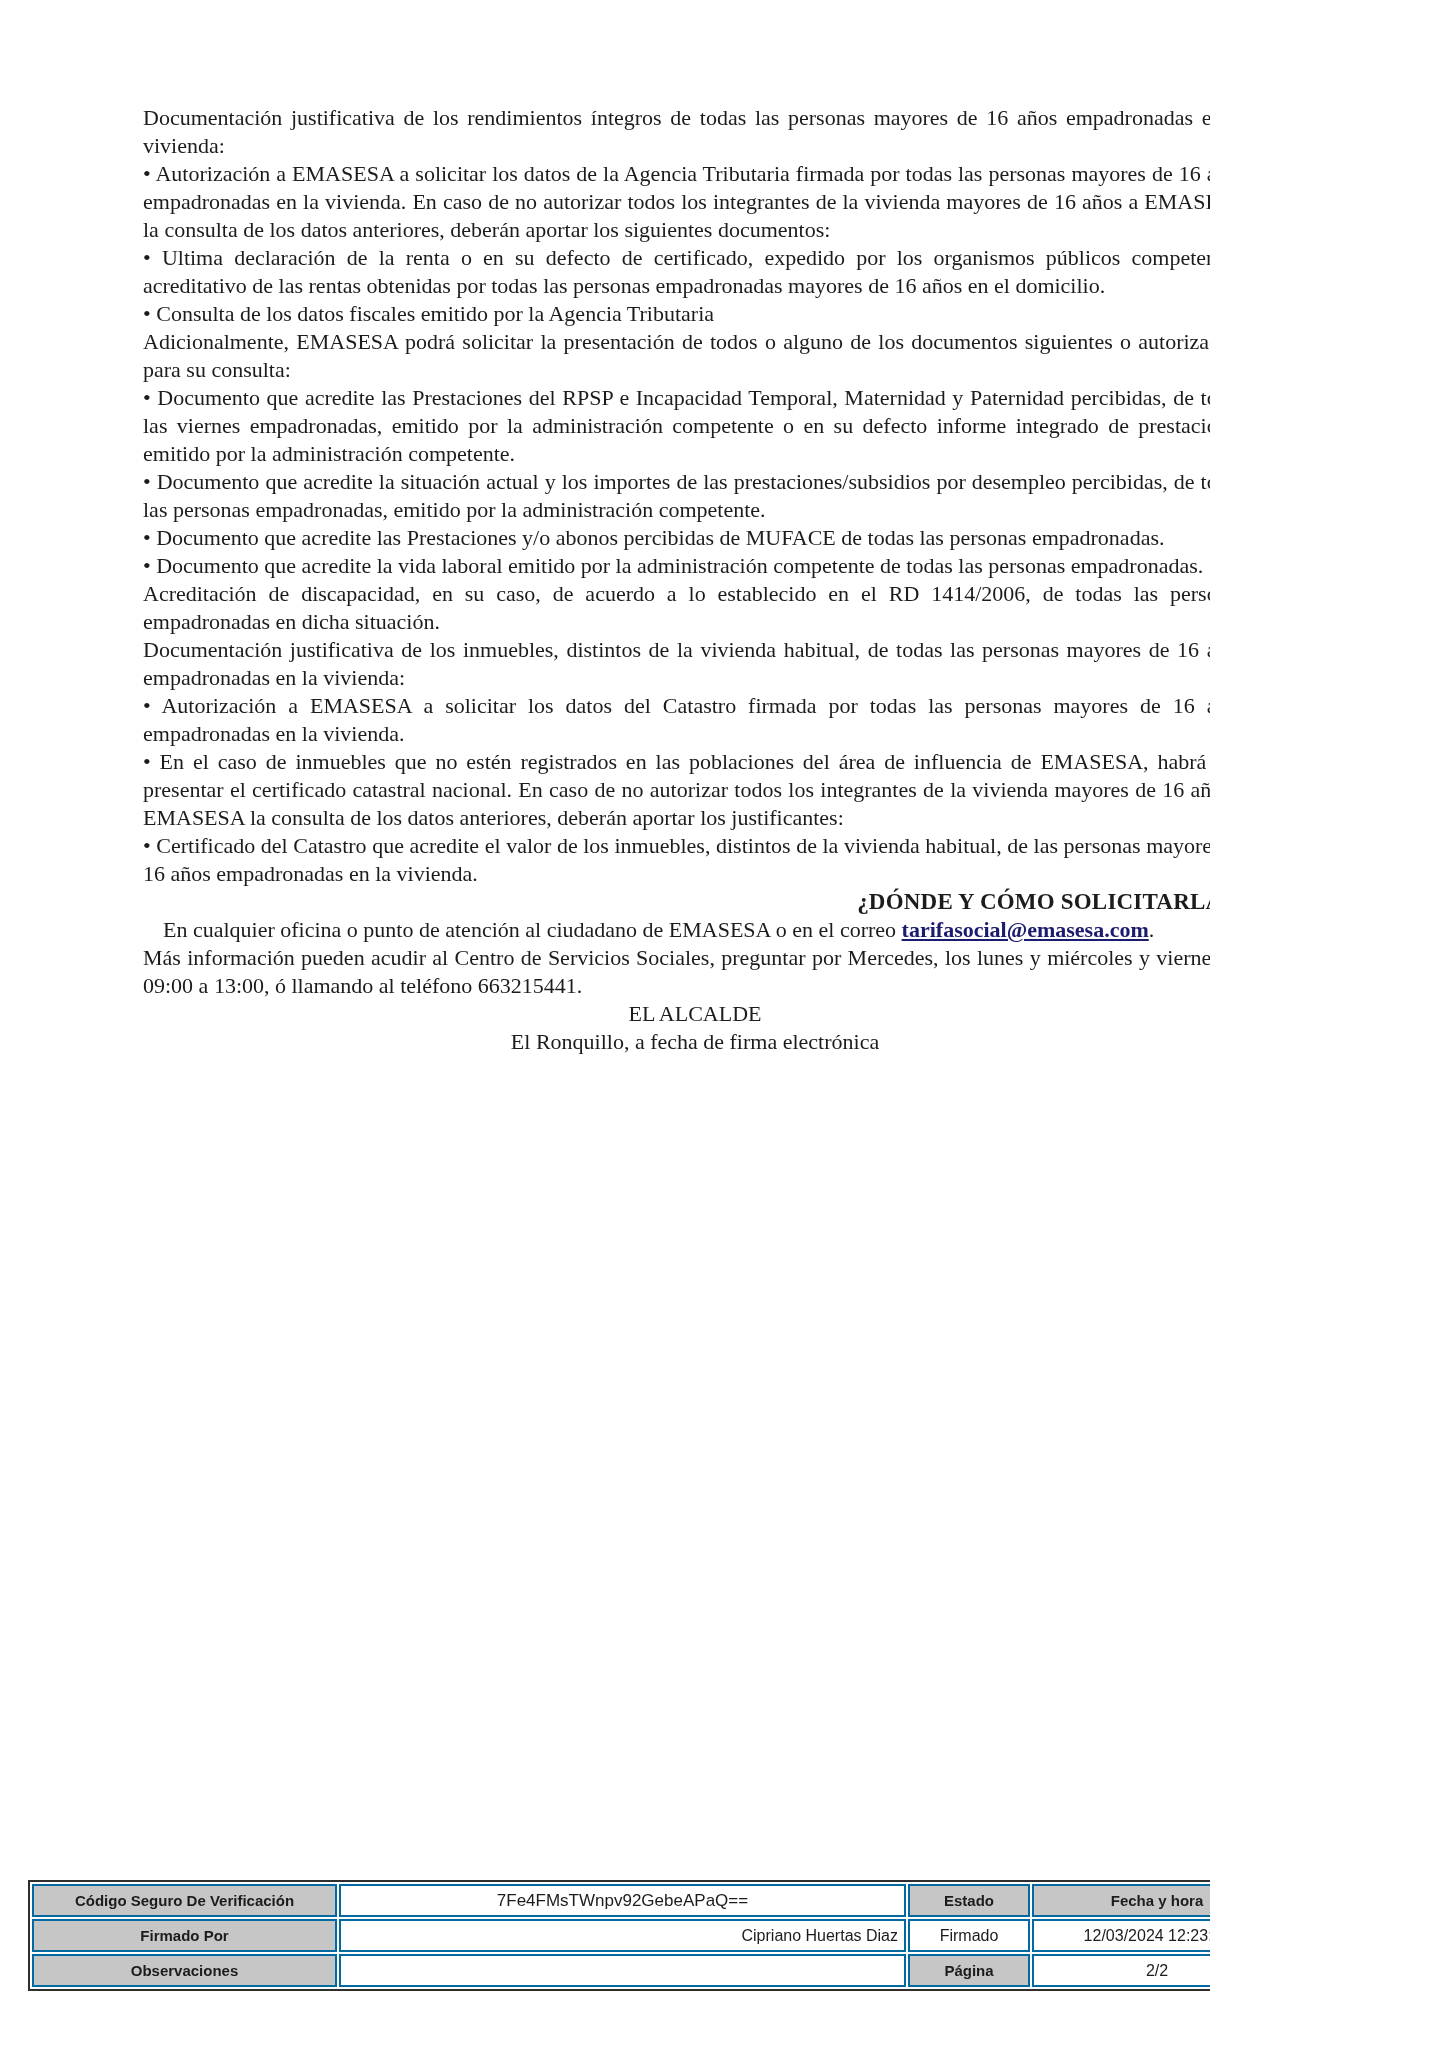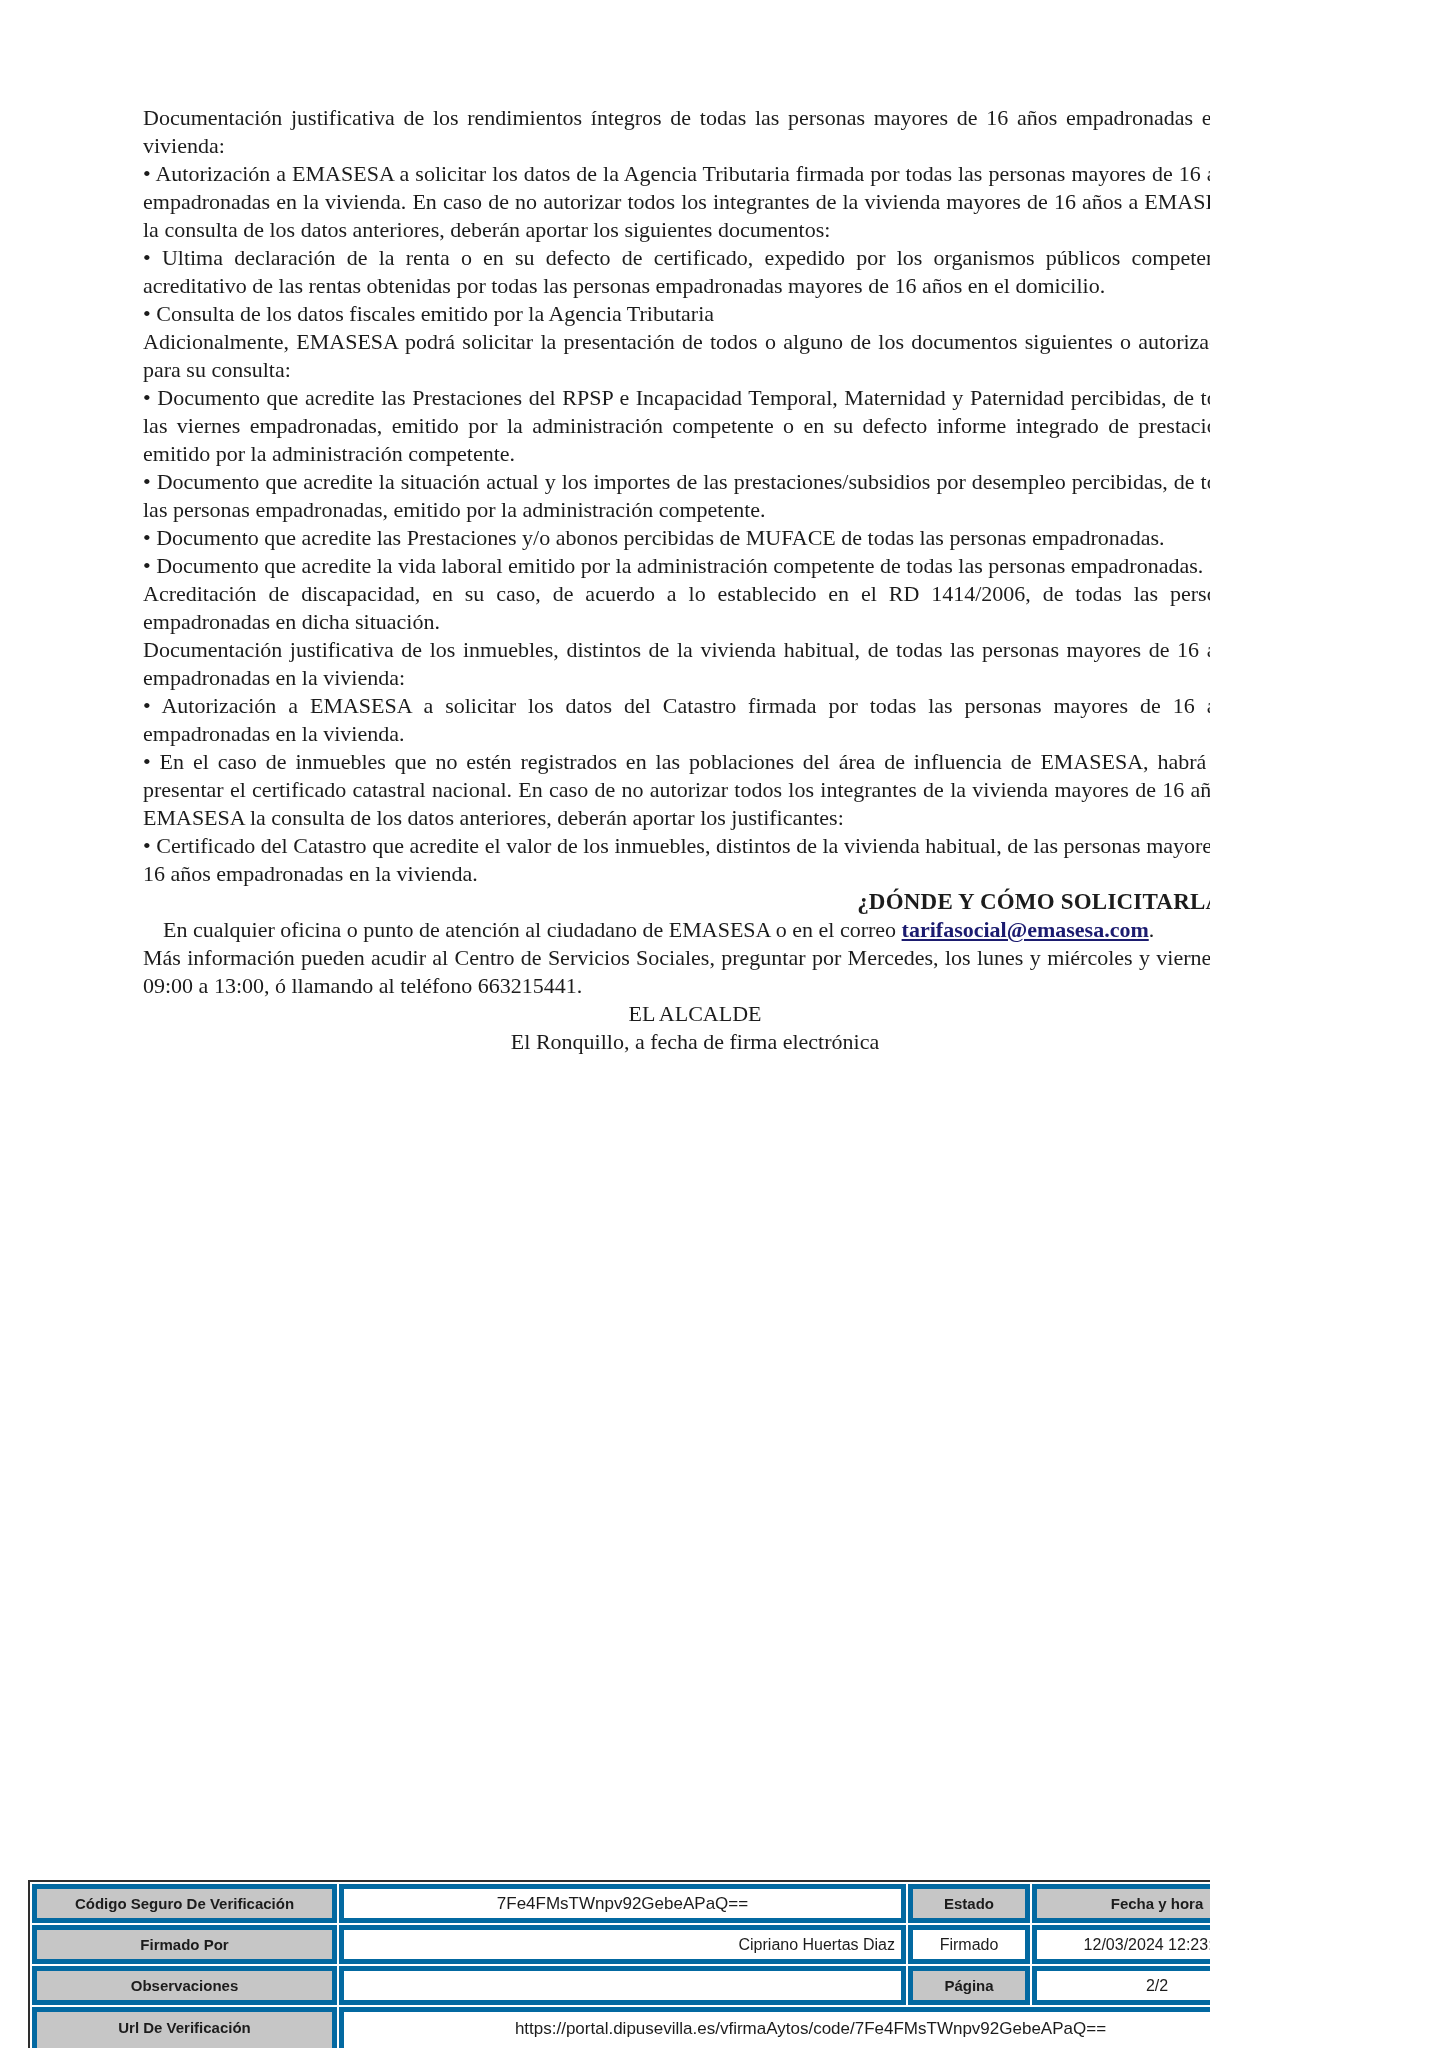--- a/index.html
+++ b/index.html
@@ -42,21 +42,21 @@
     left:28px; top:1880px;
     width:1250px;
     border:2px solid #2e2e2e;
     border-collapse:separate;
     border-spacing:2px;
     background:#ffffff;
     table-layout:fixed;
     font-family:"Liberation Sans", sans-serif;
   }
   .sig-table td {
-    border:5px solid #0369a1;
+    border:2px solid #0369a1;
     padding:0 6px;
     height:29px;
     font-size:16px;
     overflow:hidden;
     white-space:nowrap;
     vertical-align:middle;
   }
   .sig-table td.lbl {
     background:#c6c6c6;
     font-weight:bold;
@@ -140,24 +140,20 @@
       <td class="lbl">Firmado Por</td>
       <td class="left">Cipriano Huertas Diaz</td>
       <td class="ctr">Firmado</td>
       <td class="ctr">12/03/2024 12:23:21</td>
     </tr>
     <tr>
       <td class="lbl">Observaciones</td>
       <td class="left"></td>
       <td class="lbl">Página</td>
       <td class="ctr">2/2</td>
-    </tr>
-    <tr class="url-row">
-      <td class="lbl">Url De Verificación</td>
-      <td class="mono" colspan="3">https://portal.dipusevilla.es/vfirmaAytos/code/7Fe4FMsTWnpv92GebeAPaQ==</td>
     </tr>
   </tbody>
     </table>
 
   <div class="qr-box">
     <div><svg width="113" height="113" viewBox="0 0 113 113" xmlns="http://www.w3.org/2000/svg" fill="#111">
           <rect x="36.16" y="0.00" width="4.52" height="4.52"></rect>
           <rect x="54.24" y="0.00" width="4.52" height="4.52"></rect>
           <rect x="58.76" y="0.00" width="4.52" height="4.52"></rect>
           <rect x="67.80" y="0.00" width="4.52" height="4.52"></rect>

